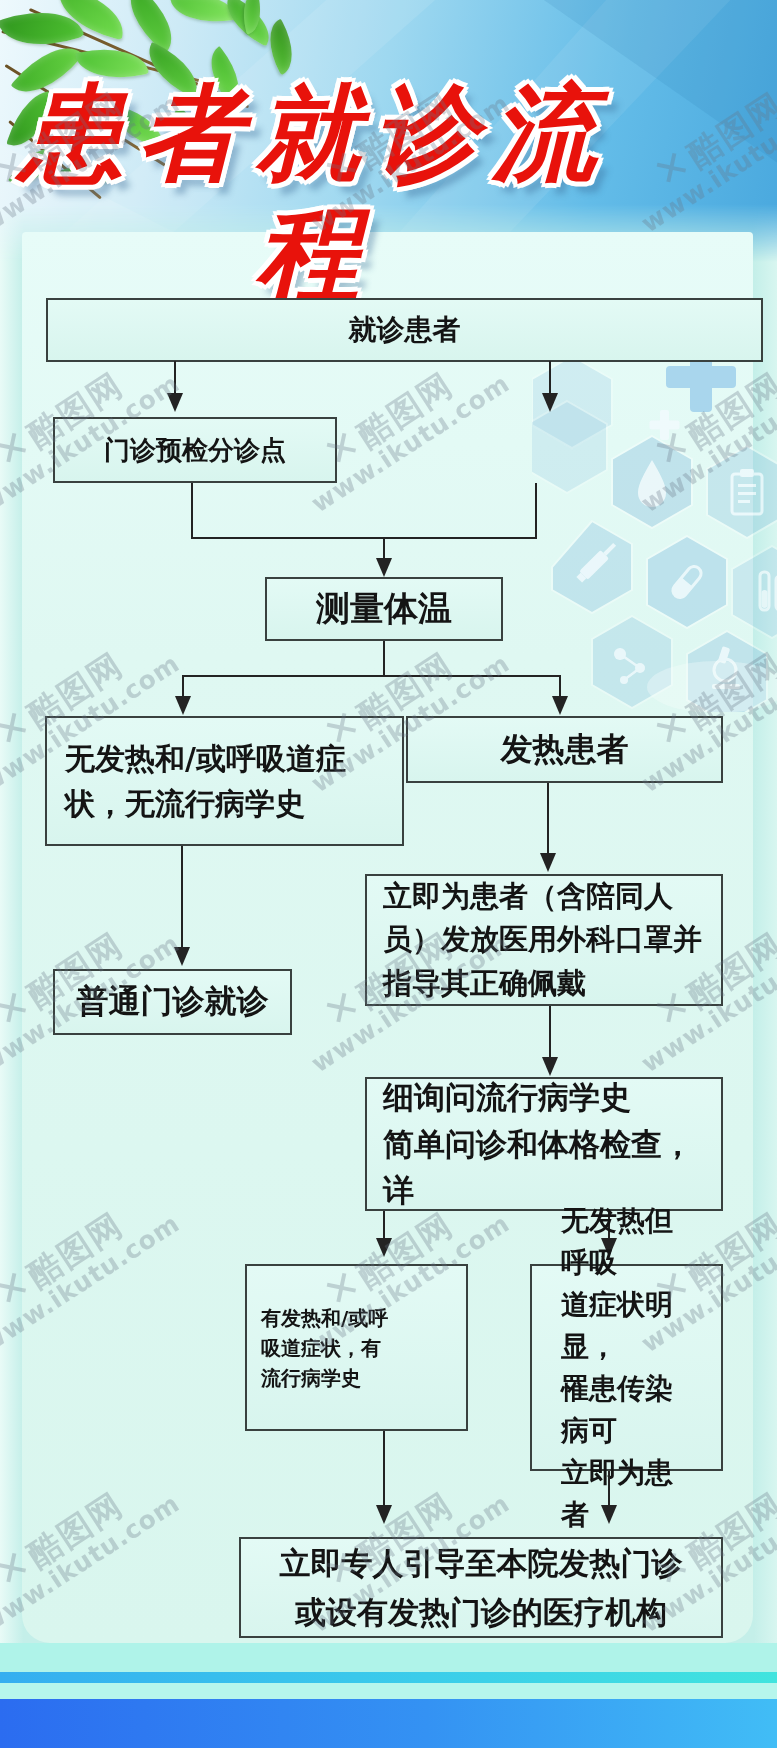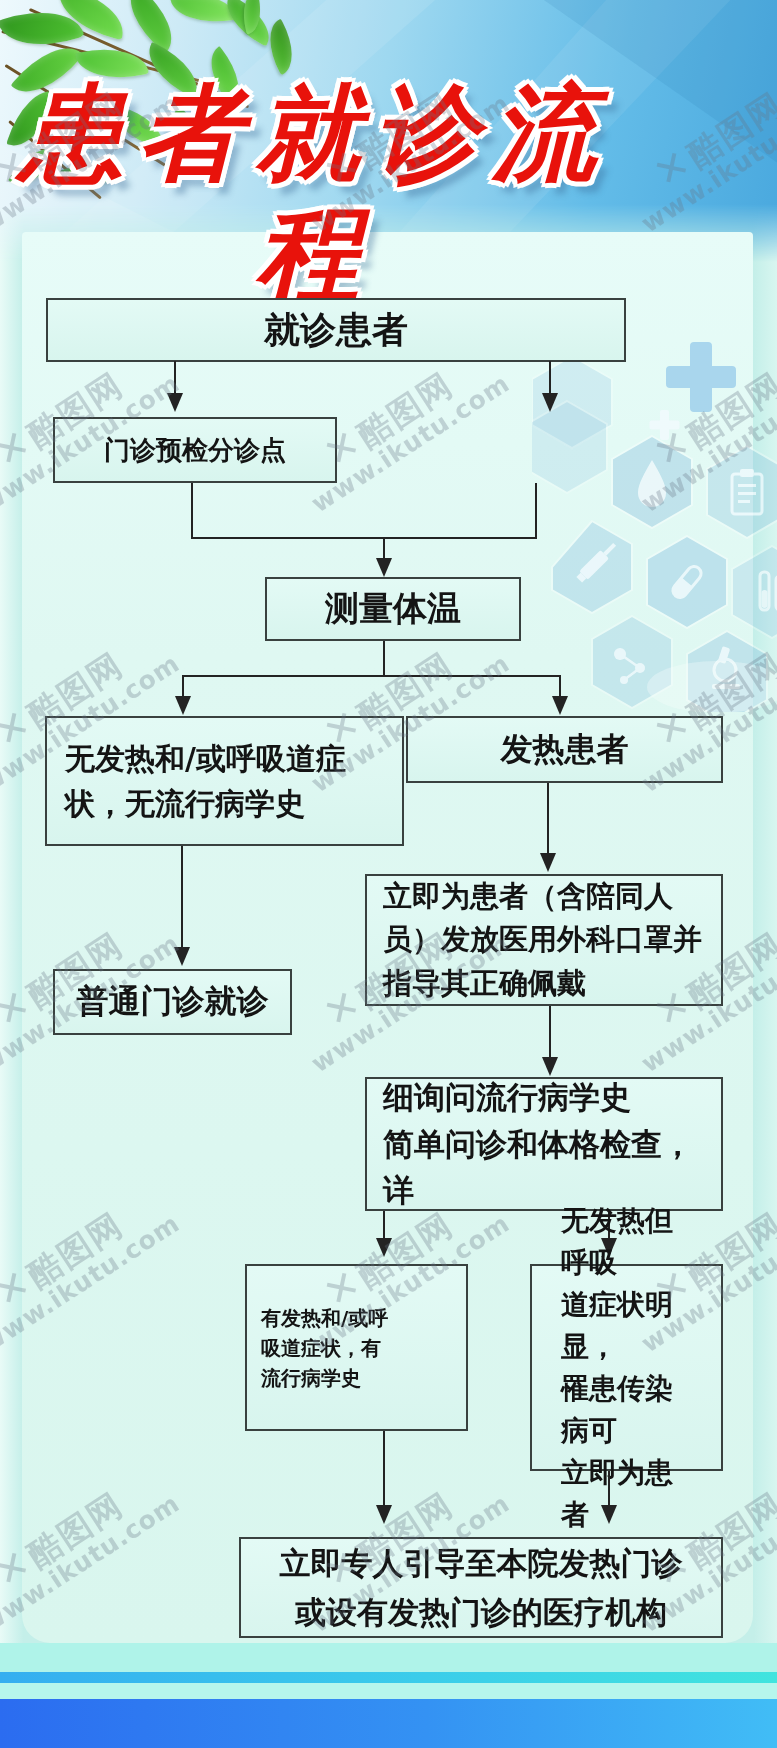--- a/index.html
+++ b/index.html
@@ -161,40 +161,40 @@
         <circle cx="193" cy="338" r="11" fill="none" stroke="#f5fbff" stroke-width="3"></circle>
         <rect x="188" y="315" width="8" height="16" rx="2" transform="rotate(18 192 323)"></rect>
         <rect x="180" y="352" width="28" height="5" rx="2"></rect>
       </g>
     </g>
     <ellipse cx="185" cy="355" rx="70" ry="26" fill="#ffffff" opacity=".35"></ellipse>
   </svg>
 
   <div class="flow">
 
-    <div class="node" style="left:46px;top:298px;width:580px;height:64px;font-size:36px">
+    <div class="node" style="left:46px;top:298px;width:717px;height:64px;font-size:28px">
       <span>就诊患者</span>
     </div>
 
     <div class="vl" style="left:174px;top:361px;height:34px"></div>
     <div class="ah" style="left:167px;top:393px"></div>
     <div class="vl" style="left:549px;top:361px;height:34px"></div>
     <div class="ah" style="left:542px;top:393px"></div>
 
     <div class="node" style="left:53px;top:417px;width:284px;height:66px;font-size:26px">
       <span>门诊预检分诊点</span>
     </div>
 
     <div class="vl" style="left:191px;top:483px;height:56px"></div>
     <div class="vl" style="left:535px;top:483px;height:56px"></div>
     <div class="hl" style="left:191px;top:537px;width:346px"></div>
     <div class="vl" style="left:383px;top:537px;height:22px"></div>
     <div class="ah" style="left:376px;top:558px"></div>
 
-    <div class="node" style="left:265px;top:577px;width:256px;height:64px;font-size:34px">
+    <div class="node" style="left:265px;top:577px;width:238px;height:64px;font-size:34px">
       <span>测量体温</span>
     </div>
 
     <div class="vl" style="left:383px;top:641px;height:36px"></div>
     <div class="hl" style="left:182px;top:675px;width:379px"></div>
     <div class="vl" style="left:182px;top:675px;height:22px"></div>
     <div class="ah" style="left:175px;top:696px"></div>
     <div class="vl" style="left:559px;top:675px;height:22px"></div>
     <div class="ah" style="left:552px;top:696px"></div>
 

